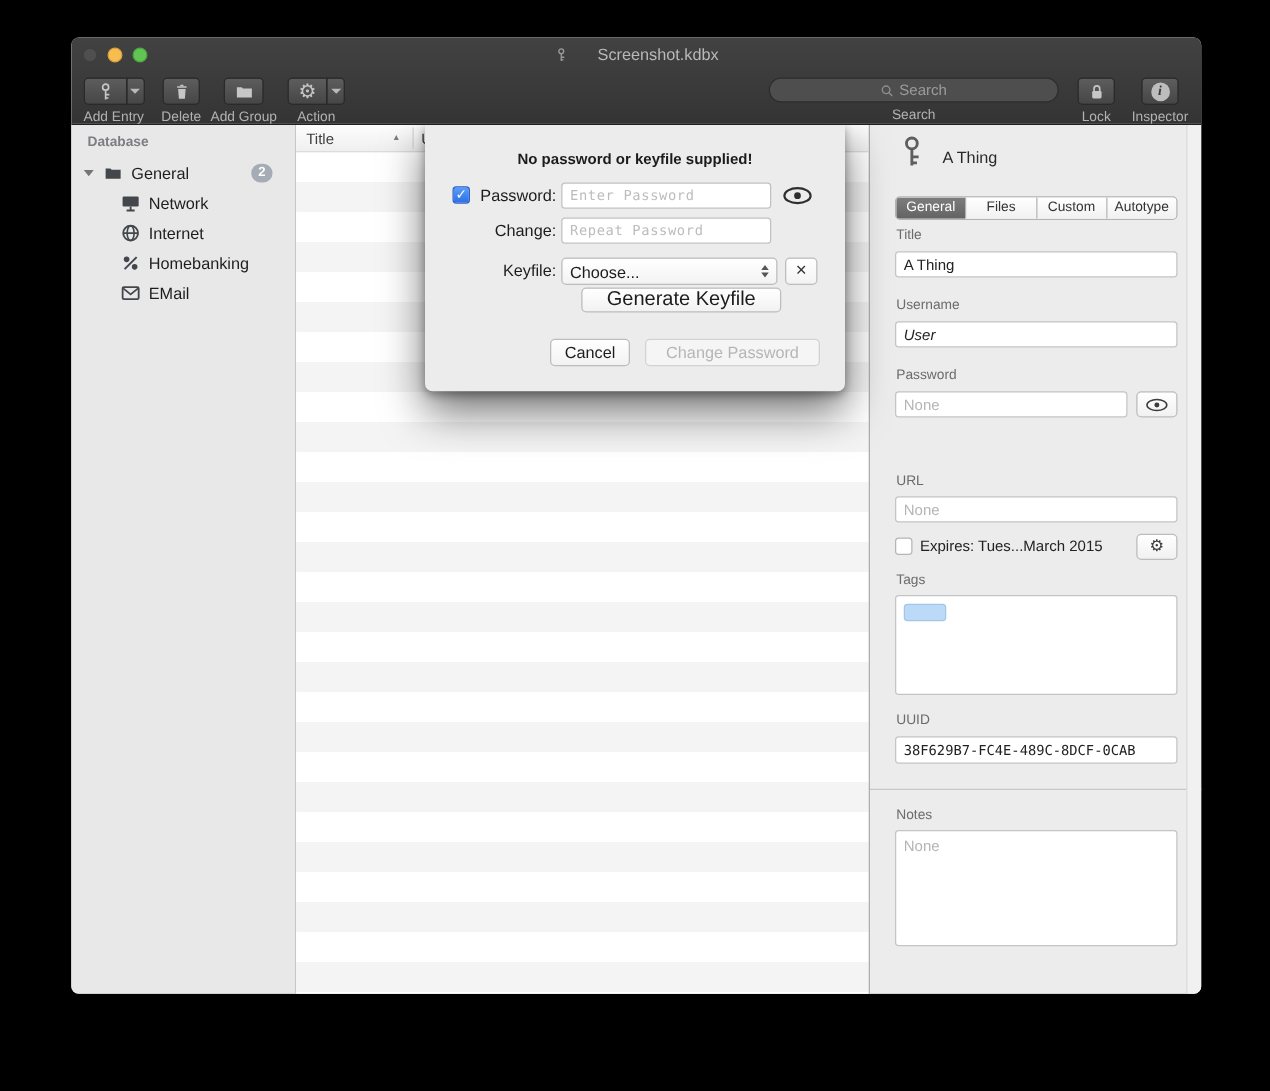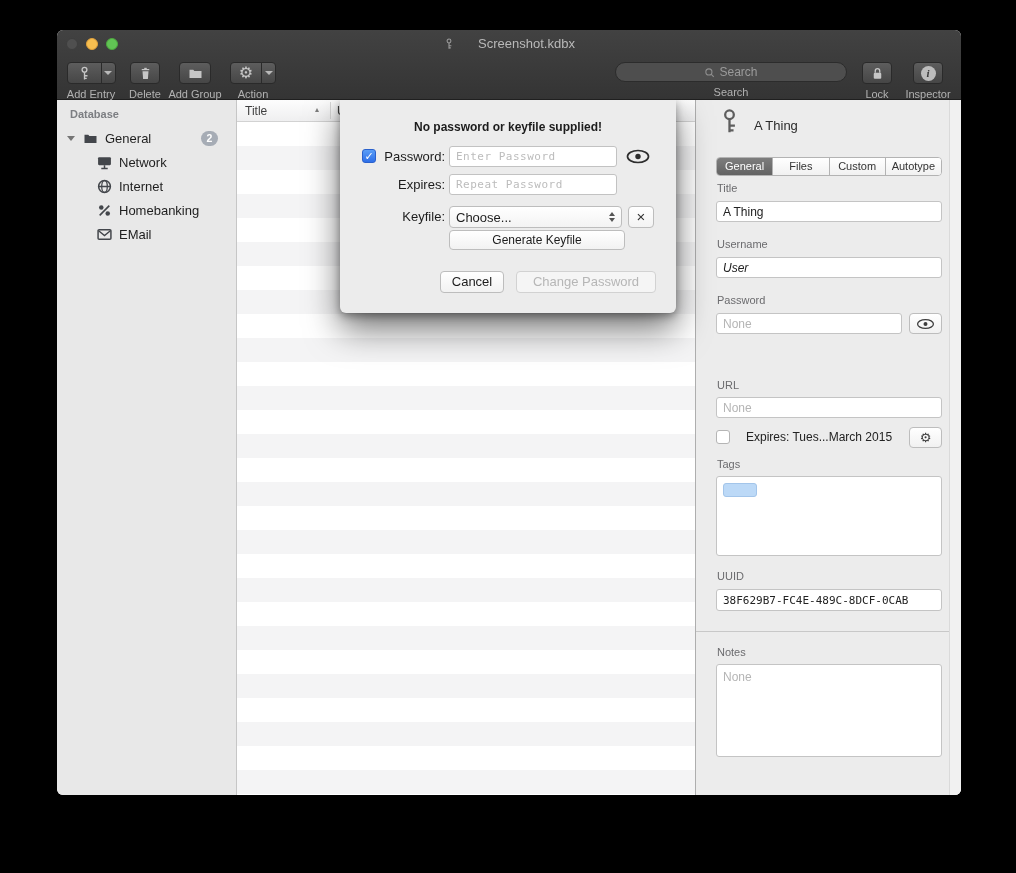--- a/index.html
+++ b/index.html
@@ -64,21 +64,21 @@
   .segmented .segment{flex:1;font-size:11px;line-height:17px;text-align:center;color:#333;background:linear-gradient(#ffffff,#f1f1f1);border-left:1px solid #b3b3b3}
   .segmented .segment:first-child{border-left:none}
   .segmented .segment.selected{background:linear-gradient(#7d7d7d,#636363);color:#fff}
 
   .insp-label{position:absolute;left:21px;font-size:11px;color:#6b6b6e}
   .insp-field{position:absolute;left:20px;width:226px;height:21px;border:1px solid #c4c4c4;border-radius:3px;background:#fff;font-size:12px;color:#222;padding:0 6px;font-family:inherit}
   .insp-field::placeholder{color:#b5b5b5}
   .small-btn{position:absolute;width:33px;height:21px;border:1px solid #bdbdbd;border-radius:4px;background:linear-gradient(#ffffff,#f1f1f1);display:flex;align-items:center;justify-content:center;color:#3c3c3c}
   .white-btn{position:absolute;left:20px;width:226px;height:21px;border:1px solid #bdbdbd;border-radius:4px;background:linear-gradient(#ffffff,#f1f1f1);font-size:12px;color:#2e2e2e;text-align:center;line-height:19px}
   .checkbox{width:14px;height:14px;border:1px solid #b5b5b5;border-radius:3px;background:#fff}
-  .expires-row{position:absolute;left:20px;top:330px;display:flex;align-items:center;gap:16px}
+  .expires-row{position:absolute;left:20px;top:330px;display:flex;align-items:center;gap:6px}
   .expires-label{font-size:12px;color:#222;white-space:nowrap}
   .tags-box{position:absolute;left:20px;top:376px;width:226px;height:80px;border:1px solid #c4c4c4;border-radius:3px;background:#fff}
   .tag-pill{position:absolute;left:6px;top:6px;width:34px;height:14px;border-radius:3px;background:#bcd9f7;border:1px solid #a3c5ea}
   .uuid-field{font-family:"DejaVu Sans Mono",monospace;font-size:11px;letter-spacing:0;white-space:nowrap;overflow:hidden}
   .insp-divider{position:absolute;left:0;width:266px;top:531px;height:1px;background:#c8c8c8}
   .notes-box{position:absolute;left:20px;top:564px;width:226px;height:93px;border:1px solid #c4c4c4;border-radius:3px;background:#fff;padding:5px 6px;font-size:12px;color:#b5b5b5}
   .scroll-track{position:absolute;right:0;top:0;bottom:0;width:12px;background:#f1f1f1;border-left:1px solid #dadada}
 
   
   .dialog{position:absolute;left:283px;top:70px;width:336px;height:213px;background:#ececec;border-radius:0 0 6px 6px;box-shadow:0 16px 34px rgba(0,0,0,.55),0 3px 8px rgba(0,0,0,.35);z-index:30}
@@ -323,32 +323,32 @@
     <span class="d-check"><span>✓</span></span>
     <div class="d-label" style="top:46px">Password:</div>
     <input class="d-input" style="top: 46px;" placeholder="Enter Password">
     <span class="d-eye" style="top:49px">
       <svg viewBox="0 0 24 14">
           <ellipse cx="12" cy="7" rx="10.5" ry="6" fill="none" stroke="currentColor" stroke-width="1.7"></ellipse>
           <circle cx="12" cy="7" r="2.7" fill="currentColor"></circle>
         </svg>
     </span>
 
-    <div class="d-label" style="top:74px">Expires:</div>
+    <div class="d-label" style="top:74px">Change:</div>
     <input class="d-input" style="top: 74px;" placeholder="Repeat Password">
 
     <div class="d-label" style="top:106px;line-height:22px">Keyfile:</div>
     <div class="popup">
       <span>Choose...</span>
       <span class="stepper">
           <span class="tri-up"></span>
           <span class="tri-dn"></span>
         </span>
     </div>
     <div class="x-btn"><span>×</span></div>
 
-    <div class="d-btn" style="left:109px;top:130px;width:176px;height:20px;line-height:18px;font-size:12px">Generate Keyfile</div>
+    <div class="d-btn" style="left:125px;top:130px;width:160px;height:20px;line-height:18px;font-size:16px">Generate Keyfile</div>
 
     <div class="d-btn" style="left:100px;top:171px;width:64px">Cancel</div>
     <div class="d-btn disabled" style="left:176px;top:171px;width:140px">Change Password</div>
   </div>
 
 </div>
 
 </body></html>

